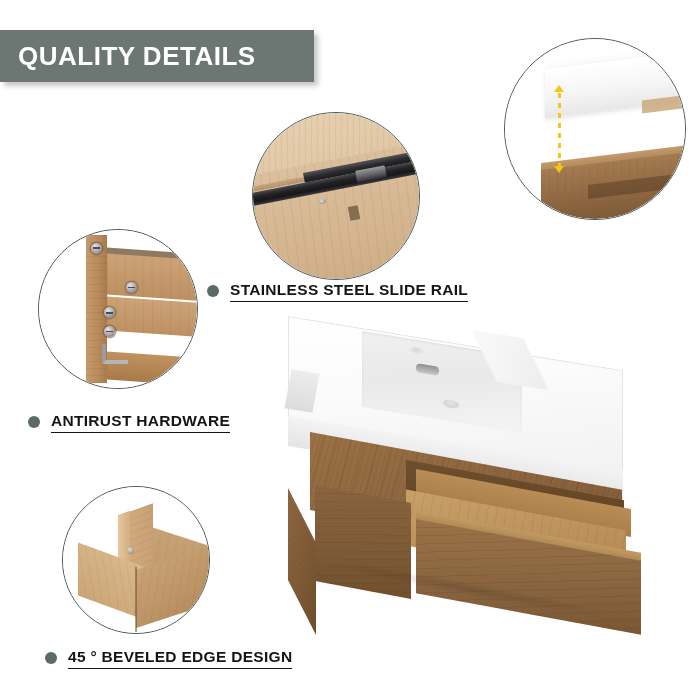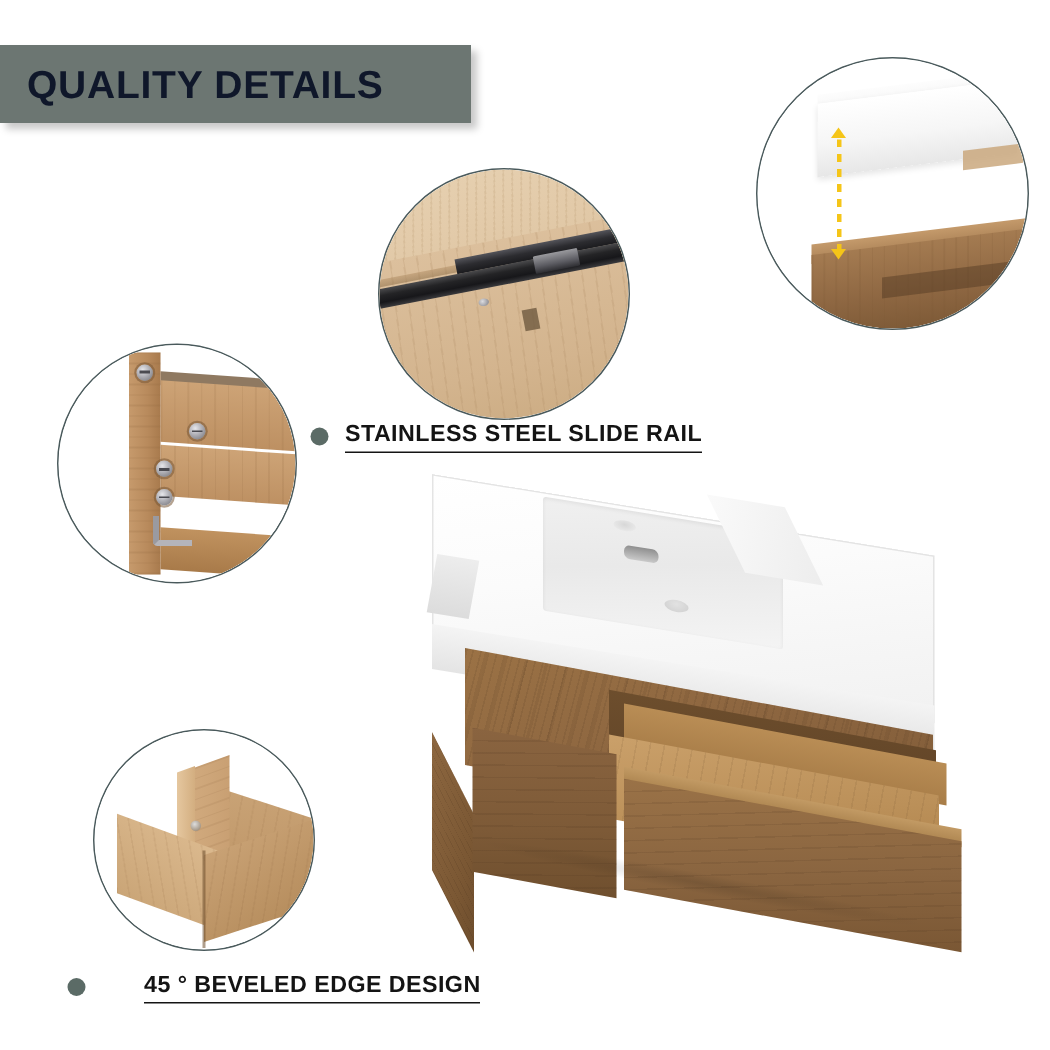--- a/index.html
+++ b/index.html
@@ -22,21 +22,21 @@
     left: 0;
     top: 30px;
     width: 314px;
     height: 52px;
     background: #6c7672;
     box-shadow: 4px 4px 5px rgba(0,0,0,0.22);
     display: flex;
     align-items: center;
   }
   .banner-title {
-    color: #0f172a;
+    color: #ffffff;
     font-size: 26px;
     font-weight: bold;
     letter-spacing: 0.5px;
     padding-left: 18px;
     white-space: nowrap;
   }
 
   
   .circle {
     position: absolute;
@@ -585,35 +585,39 @@
       <div class="ar-panel p3"></div>
       <div class="ar-side"></div>
       <div class="ar-screw" style="left:33%; top:8%;"></div>
       <div class="ar-screw" style="left:55%; top:33%;"></div>
       <div class="ar-screw" style="left:41%; top:49%;"></div>
       <div class="ar-screw" style="left:41%; top:61%;"></div>
       <div class="ar-bracket"></div>
     </div>
   </div>
 
+  <div class="label" style="left:28px; top:412px;">
+    <span class="dot"></span>
+    <span class="txt">ANTIRUST HARDWARE</span>
+  </div>
 
   <div class="circle" style="left:62px; top:486px; width:148px; height:148px;">
     <div class="circle-inner">
       <div class="bv-bg"></div>
       <div class="bv-right"></div>
       <div class="bv-vert"></div>
       <div class="bv-vert-edge"></div>
       <div class="bv-base-l"></div>
       <div class="bv-base-r"></div>
       <div class="bv-seam"></div>
       <div class="bv-screw"></div>
     </div>
   </div>
 
-  <div class="label" style="left:45px; top:648px;gap:28px;">
+  <div class="label" style="left:45px; top:648px;">
     <span class="dot"></span>
     <span class="txt">45 ° BEVELED EDGE DESIGN</span>
   </div>
 
   <div class="sink">
     <div class="sink-top"></div>
     <div class="sink-left"></div>
     <div class="sink-front"></div>
     <div class="basin"></div>
     <div class="basin-bevel-r"></div>

